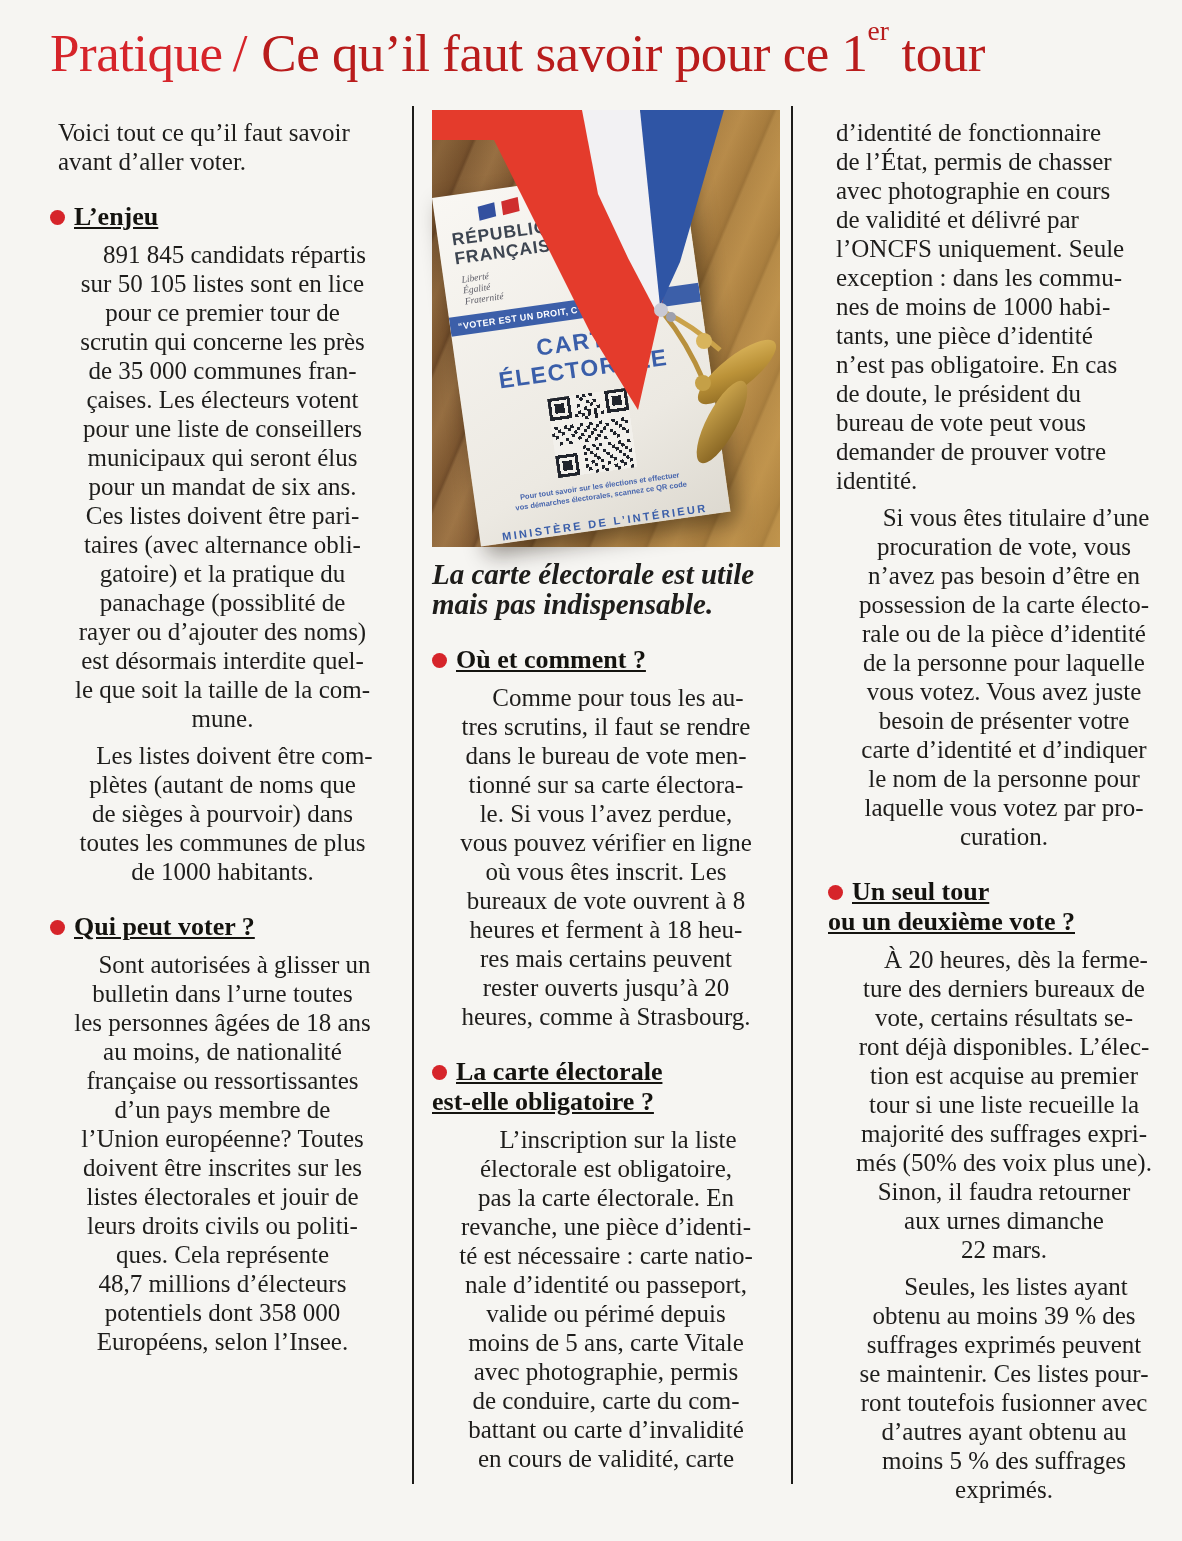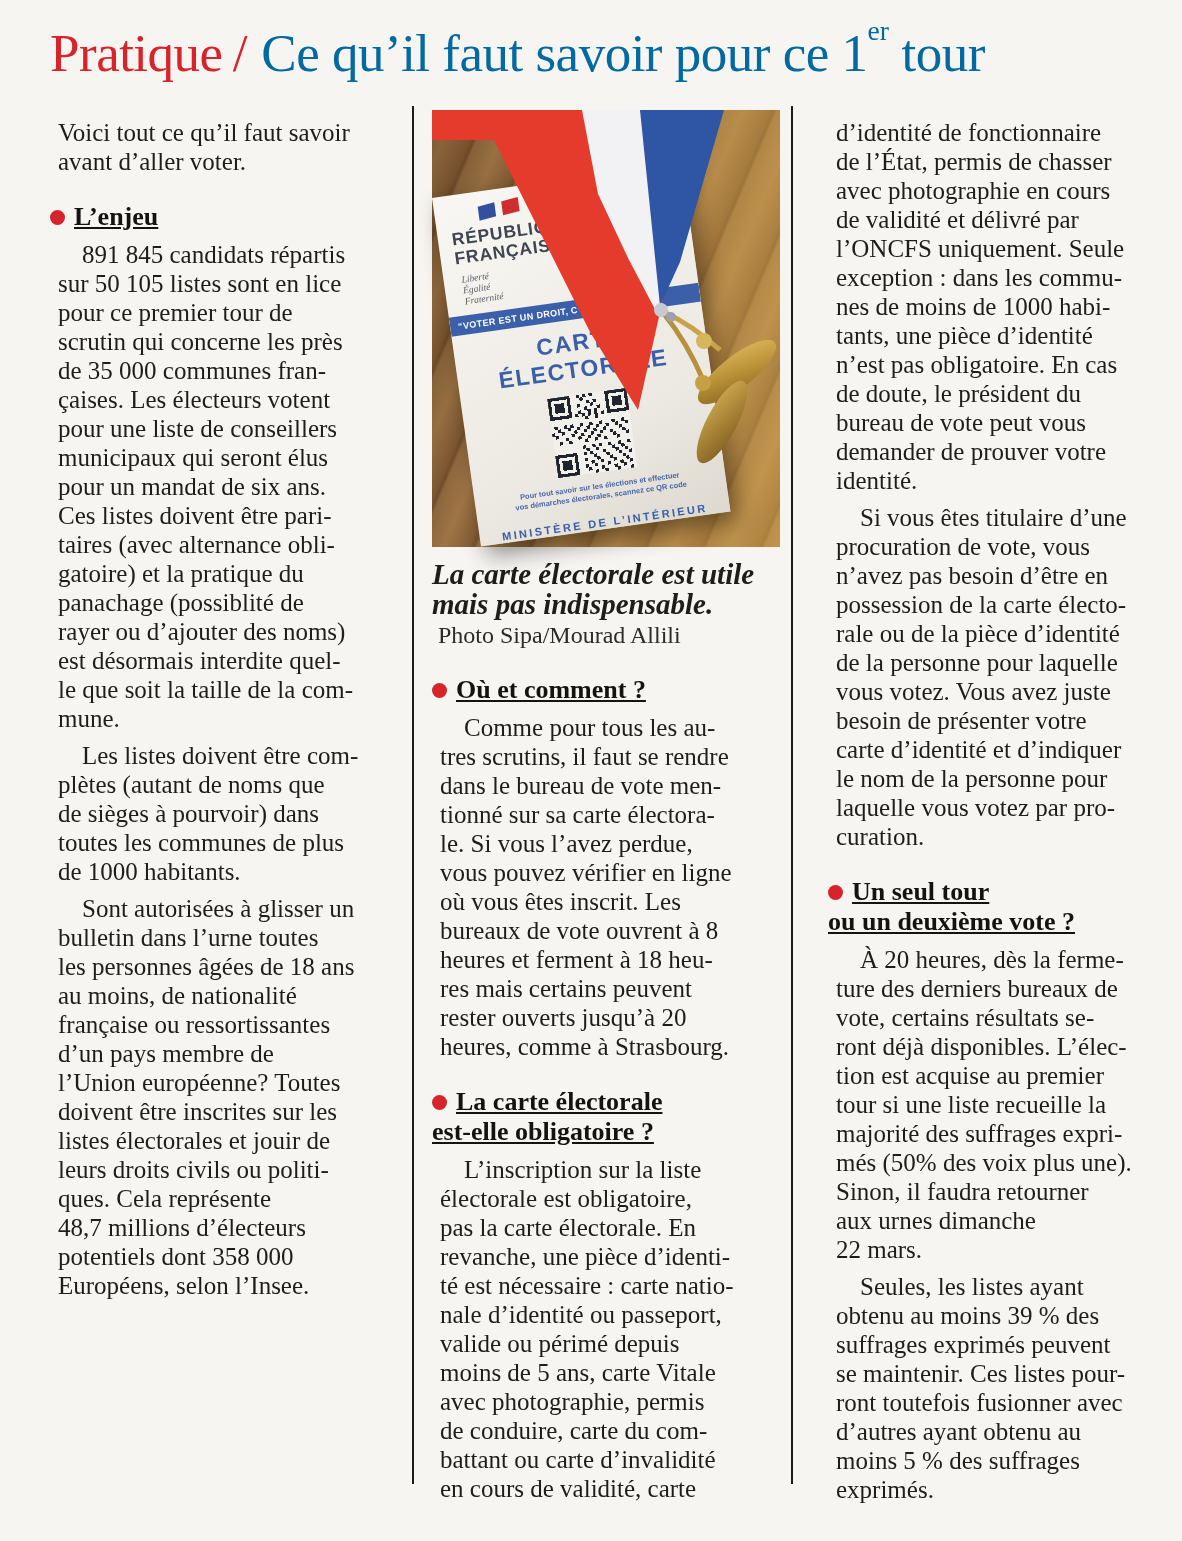--- a/index.html
+++ b/index.html
@@ -7,32 +7,32 @@
   .page{
     position:relative;width:1182px;height:1541px;margin:0 auto;
     background:#f6f5f2;overflow:hidden;
     font-family:"Liberation Serif","DejaVu Serif",serif;color:#1e1d1b;
     -webkit-font-smoothing:antialiased;
   }
   
   .masthead{position:absolute;left:50px;top:8px;right:30px;white-space:nowrap;line-height:70px;}
   .kicker{font-size:53px;font-weight:400;color:var(--accent);letter-spacing:-0.5px;}
   .slash{font-size:53px;font-weight:400;color:var(--accent);padding:0 14px 0 10px;}
-  .headline{font-size:53px;font-weight:400;color:#0369a1;letter-spacing:-0.5px;}
+  .headline{font-size:53px;font-weight:400;color:#b91c1c;letter-spacing:-0.5px;}
   .headline sup{font-size:0.52em;position:relative;top:-0.45em;letter-spacing:0;}
   
   .col{position:absolute;top:110px;font-size:25px;line-height:29px;}
   #col1{left:50px;width:345px;}
   #col2{left:432px;width:348px;}
   #col3{left:828px;width:352px;}
   .vdiv{position:absolute;top:106px;width:2px;height:1378px;background:#1d1c1a;}
   #div1{left:412px;}
   #div2{left:791px;}
   .intro,.para,.cont{margin:8px;white-space:pre-line;}
-  .para{text-indent:24px;}
+  .para{text-indent:24px;text-align:center;}
   .heading{margin:26px 0 5px;font-size:26px;line-height:30px;font-weight:700;color:#14130f;white-space:pre-line;text-decoration:underline;}
   .dot{display:inline-block;width:15px;height:15px;border-radius:50%;background:var(--accent);margin-right:9px;}
   
   .photo{position:relative;width:348px;height:437px;margin:0 0 8px 0;padding:0;}
   .wood{position:absolute;inset:0;
     background:repeating-linear-gradient(113deg,#9b7244 0px,#a97e4c 22px,#8a6137 46px,#7b5530 50px,#9b7244 53px);}
   .wood::after{content:"";position:absolute;inset:0;
     background:linear-gradient(100deg,rgba(40,20,5,.28),rgba(0,0,0,0) 32%,rgba(205,158,66,.30) 62%,rgba(224,178,80,.48));}
   .card{
     position:absolute;left:0;top:88px;width:252px;height:352px;box-sizing:border-box;
@@ -93,20 +93,21 @@
 panachage (possiblité de
 rayer ou d’ajouter des noms)
 est désormais interdite quel-
 le que soit la taille de la com-
 mune.</p>
         <p class="para">Les listes doivent être com-
 plètes (autant de noms que
 de sièges à pourvoir) dans
 toutes les communes de plus
 de 1000 habitants.</p>
+        <h3 class="heading"><span class="dot"></span>Qui peut voter ?</h3>
         <p class="para">Sont autorisées à glisser un
 bulletin dans l’urne toutes
 les personnes âgées de 18 ans
 au moins, de nationalité
 française ou ressortissantes
 d’un pays membre de
 l’Union européenne? Toutes
 doivent être inscrites sur les
 listes électorales et jouir de
 leurs droits civils ou politi-
@@ -188,21 +189,20 @@
         <ellipse cx="305" cy="262" rx="16" ry="48" fill="url(#gold1)" transform="rotate(52 305 262)"></ellipse>
         <ellipse cx="290" cy="312" rx="15" ry="46" fill="url(#gold2)" transform="rotate(28 290 312)"></ellipse>
         <circle cx="272" cy="231" r="8" fill="#d8b45c"></circle>
         <circle cx="271" cy="273" r="8" fill="#c5a047"></circle>
       </svg>
     </figure>
 
     <figcaption>
       <div class="cap-bold">La carte électorale est utile
 mais pas indispensable.</div>
-      <div class="cap-credit">Photo Sipa/Mourad Allili</div>
     </figcaption>
 
     <div class="col-blocks">
         <h3 class="heading"><span class="dot"></span>Où et comment ?</h3>
         <p class="para">Comme pour tous les au-
 tres scrutins, il faut se rendre
 dans le bureau de vote men-
 tionné sur sa carte électora-
 le. Si vous l’avez perdue,
 vous pouvez vérifier en ligne

